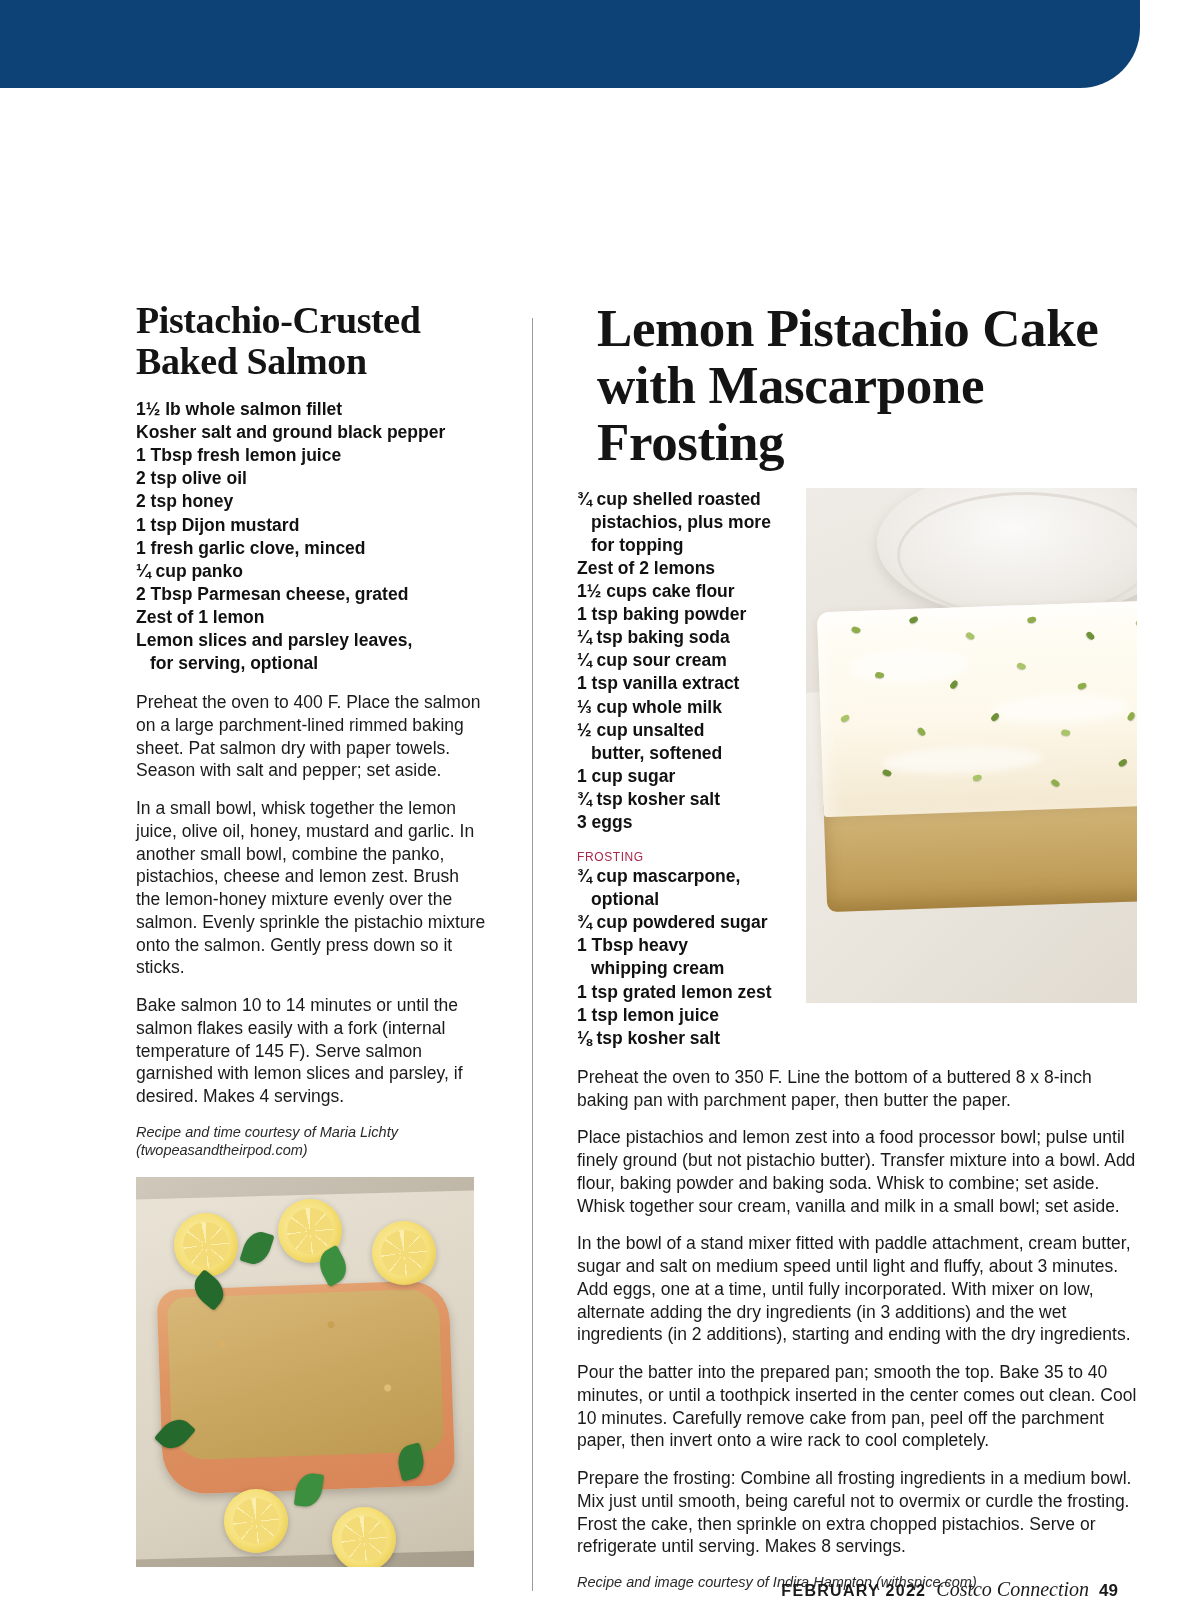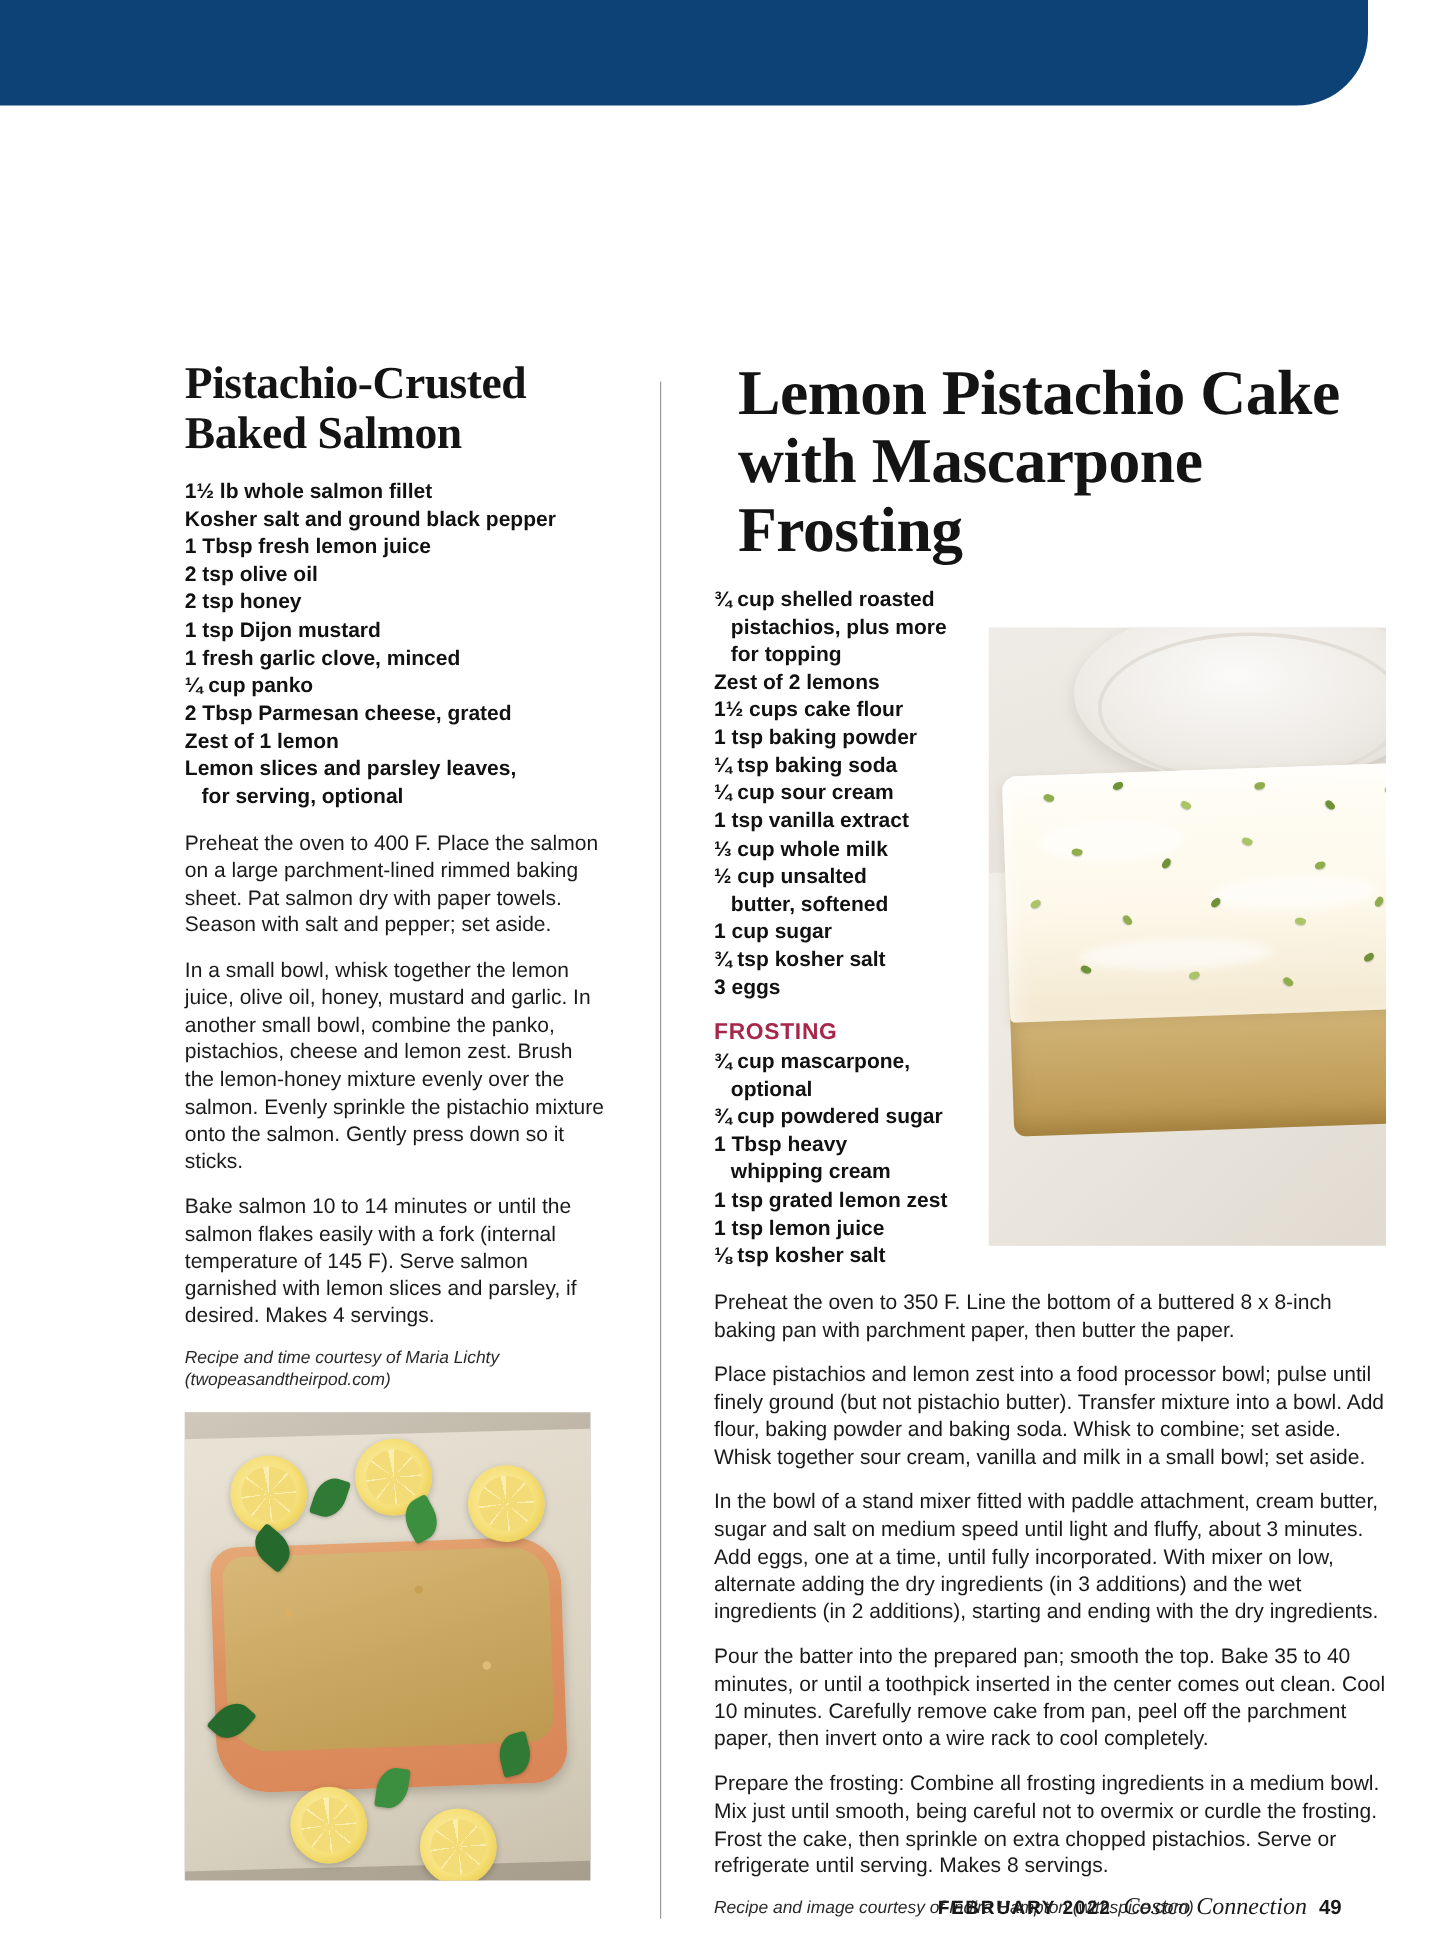--- a/index.html
+++ b/index.html
@@ -25,21 +25,21 @@
     position:absolute;
     top:300px; left:0;
     width:1200px;
   }
   .columns {
     display:flex;
     align-items:flex-start;
     padding-left:136px;
     padding-right:82px;
   }
-  .col-left  { width:352px; flex:0 0 352px;margin-left:18px; }
+  .col-left  { width:352px; flex:0 0 352px; }
   .col-rule  {
     width:1px; flex:0 0 1px;
     background:#9a9a9a;
     align-self:stretch;
     margin:18px 44px 0 44px;
     min-height:1160px;
   }
   .col-right { width:560px; flex:0 0 560px; }
 
   
@@ -61,22 +61,22 @@
     padding:0;
     font-weight:700;
     font-size:17.5px;
     line-height:1.32;
     color:#111;
   }
   .ingredients li { padding:0; }
   .ingredients li .cont { display:block; padding-left:14px; }
 
   .subhead {
-    font-weight:700;
-    font-size:19px;
+    font-weight:400;
+    font-size:12px;
     letter-spacing:0.6px;
     color:#a8264a;
     margin:12px 0 1px 0;
   }
 
   
   .steps p {
     font-size:17.5px;
     line-height:1.30;
     margin:0 0 15px 0;
@@ -84,21 +84,21 @@
   }
   .credit {
     font-style:italic;
     font-size:14.5px;
     line-height:1.25;
     color:#2a2a2a;
     margin:4px 0 0 0;
   }
 
   
-  .right-top { display:flex; align-items:center; }
+  .right-top { display:flex; align-items:flex-start; }
   .right-ing { width:215px; flex:0 0 215px; }
   .cake-photo {
     flex:1 1 auto;
     margin-left:14px;
     height:515px;
     position:relative;
     overflow:hidden;
     background:#efeae4;
   }
 

